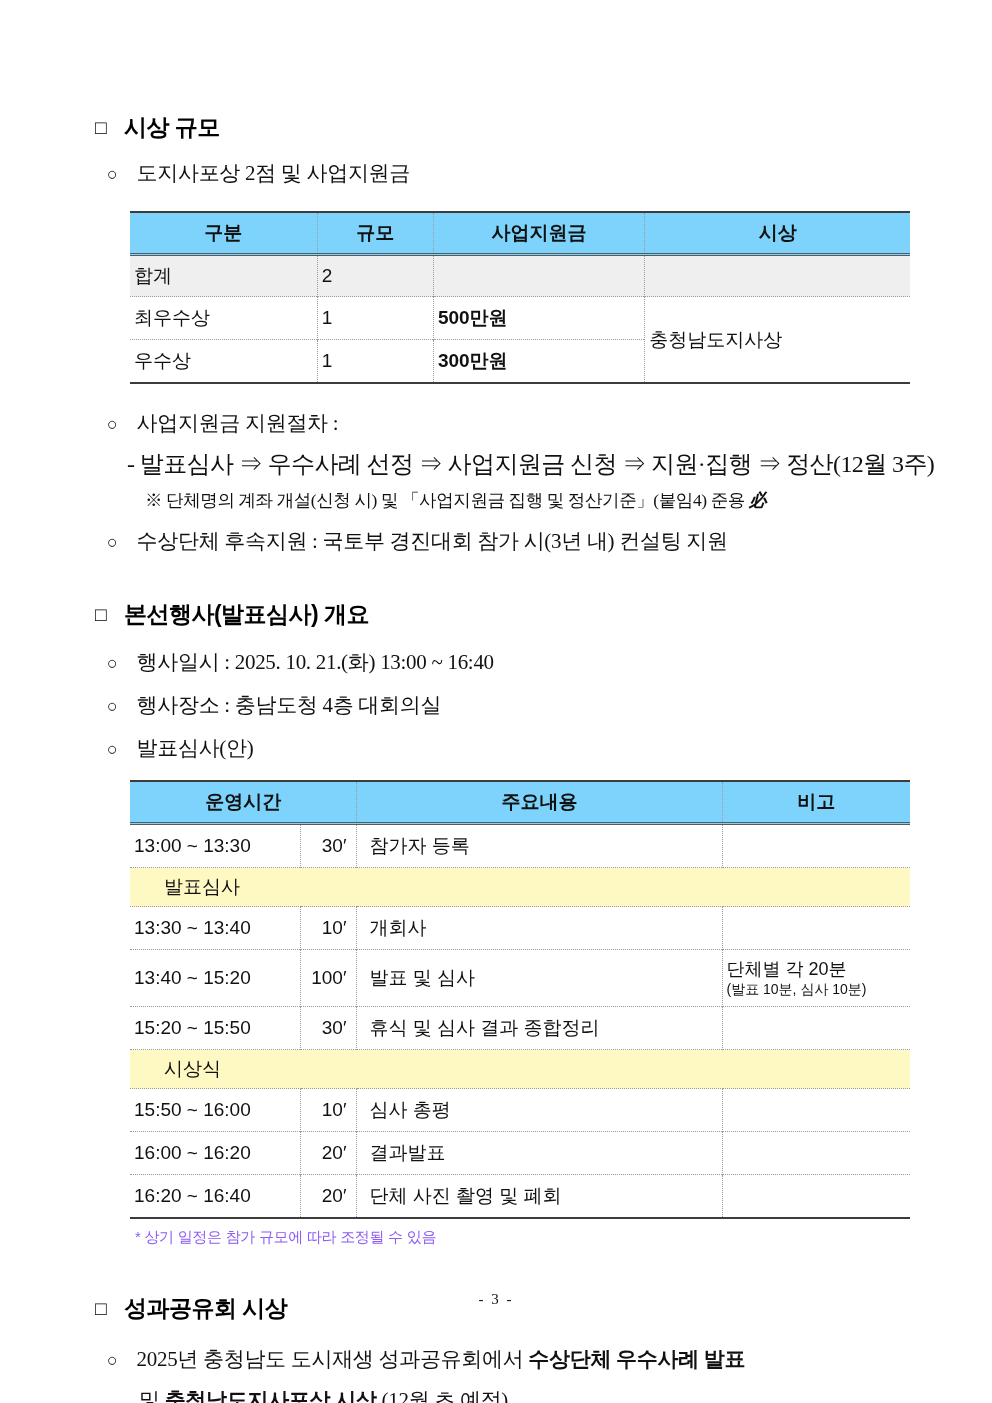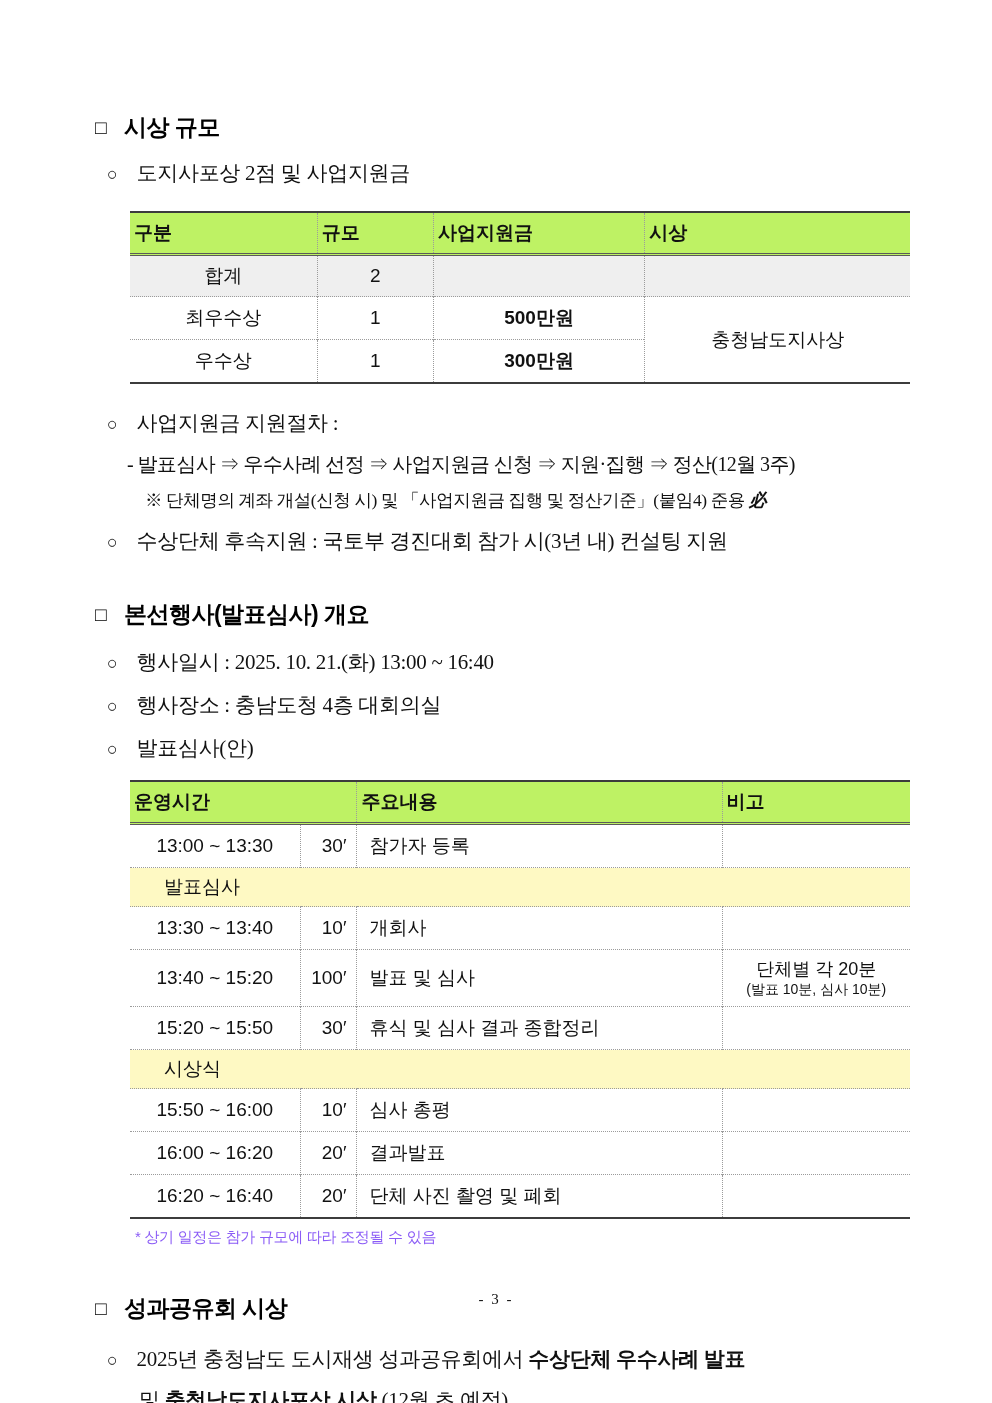--- a/index.html
+++ b/index.html
@@ -23,21 +23,21 @@
   }
   .sec-title .sq { font-size:19px; margin-right:12px; font-weight:normal; position:relative; top:-1px; }
   .bullet {
     font-size:21px;
     line-height:30px;
     margin:14px 0 0 12px;
     letter-spacing:-0.3px;
   }
   .bullet .circ { font-size:18px; margin-right:14px; }
   .dash-line {
-    font-size:20px;
+    font-size:24px;
     line-height:28px;
     margin:11px 0 0 32px;
     letter-spacing:-0.6px;
     white-space:nowrap;
   }
   .ref-note {
     font-size:17.5px;
     line-height:25px;
     margin:10px 0 0 50px;
     letter-spacing:-0.4px;
@@ -50,28 +50,28 @@
     table-layout:fixed;
     width:780px;
     margin-left:35px;
     font-family:"Liberation Sans", sans-serif;
     font-size:19px;
     color:#111111;
     border-top:2px solid #3c3c3c;
     border-bottom:2px solid #3c3c3c;
   }
   table.doc th {
-    background:#bef264;
+    background:#7dd3fc;
     font-weight:bold;
-    text-align:left;
+    text-align:center;
     padding:7px 4px;
     border-bottom:3px double #5a5a5a;
   }
   table.doc td {
-    text-align:center;
+    text-align:left;
     padding:8px 4px;
     border-top:1px dotted #9b9b9b;
   }
   .bl { border-left:1px dotted #9b9b9b; }
   .t1 .row-total td { background:#efefef; padding:7px 4px; }
   .t1 .grant { font-weight:bold; }
   .t2 td { padding:7px 4px; }
   .t2 .dur { text-align:right; padding-right:10px; }
   .t2 .content { text-align:left; padding-left:12px; }
   .t2 .band td {

